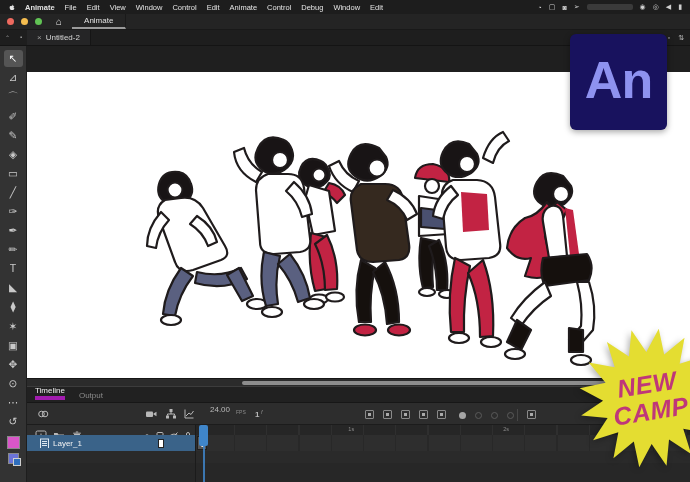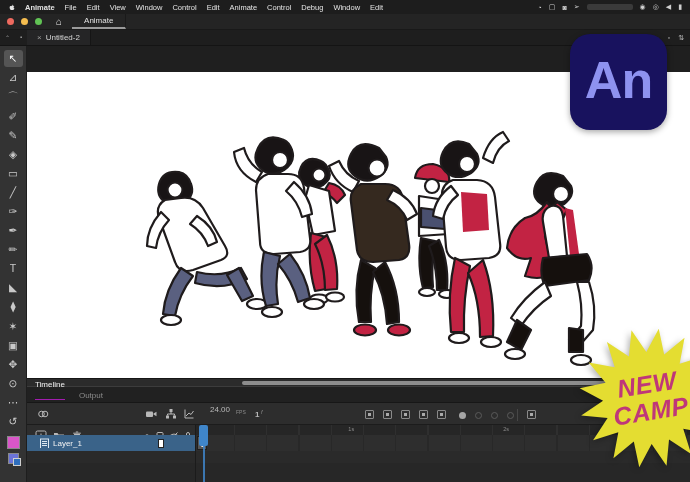--- a/index.html
+++ b/index.html
@@ -57,21 +57,21 @@
   #stage { left:27px; top:72px; width:663px; height:306px; background:#ffffff; z-index:1; }
 
   
   #scrollstrip { left:27px; top:378px; width:663px; height:8px; background:#2b2b2b; border-top:1px solid #161616; z-index:4; }
   #hscroll-thumb { position:absolute; left:215px; top:2px; width:410px; height:4px; background:#8d8d8d; border-radius:2px; }
 
   
   #timeline { left:27px; top:386px; width:663px; height:96px; background:#2a2a2a; z-index:4; border-top:1px solid #3c3c3c; }
   #tl-tabs { position:absolute; left:0; top:0; width:663px; height:16px; background:#212121; border-bottom:1px solid #171717;
     display:flex; align-items:flex-end; gap:14px; padding:0 0 2px 8px; font-size:8px; }
-  #tab-timeline { color:#f0f0f0; border-bottom:1px solid #a21caf; padding-bottom:10px; }
+  #tab-timeline { color:#f0f0f0; border-bottom:4px solid #a21caf; padding-bottom:1px; }
   #tab-output { color:#8b8b8b; }
   #tl-toolbar { position:absolute; left:0; top:16px; width:663px; height:22px; background:#2d2d2d;
     border-bottom:1px solid #1c1c1c; }
   .ticon { position:absolute; width:12px; height:12px; top:5px; }
   .tsq { position:absolute; top:7px; width:9px; height:9px; border:1px solid #8a8a8a; border-radius:1px; }
   .tsq::after { content:""; position:absolute; left:2px; top:2px; width:3px; height:3px; background:#aaa; }
   .ocirc { position:absolute; top:9px; width:7px; height:7px; border-radius:50%; }
   #fps-val { position:absolute; left:183px; top:2px; color:#b9b9b9; font-size:8px; }
   #fps-unit { position:absolute; left:209px; top:6px; color:#8b8b8b; font-size:5px; }
   #frame-val { position:absolute; left:228px; top:7px; color:#b9b9b9; font-size:8px; font-weight:bold; }
@@ -96,21 +96,21 @@
   #keyframe1 { position:absolute; left:2px; top:1px; width:10px; height:14px; background:#565656; border:1px solid #1e1e1e; }
   #keyframe1::after { content:""; position:absolute; left:3px; bottom:2px; width:3px; height:3px; background:#e8e8e8; border-radius:50%; }
 
   #tl-empty { position:absolute; left:0; top:76px; width:663px; height:20px; background:#272727; }
   #tl-vdiv { position:absolute; left:168px; top:38px; width:1px; height:58px; background:#1b1b1b; }
 
   #playhead-head { position:absolute; left:172px; top:38px; width:9px; height:21px; background:#3f85c9; border-radius:2px; z-index:3; }
   #playhead-line { position:absolute; left:175.5px; top:58px; width:2px; height:38px; background:#3f85c9; opacity:.85; z-index:3; }
 
   
-  #an-badge { left:570px; top:34px; width:97px; height:96px; border-radius:20px; background:#18125e;
+  #an-badge { left:570px; top:34px; width:97px; height:96px; border-radius:6px; background:#18125e;
     display:flex; align-items:center; justify-content:center; z-index:20; box-shadow:0 2px 6px rgba(0,0,0,.35); }
   #an-badge span { color:#8e92f0; font-size:52px; font-weight:bold; letter-spacing:-1px; margin-top:-4px; }
   #star-badge { left:574px; top:322px; width:150px; height:152px; z-index:21; filter:drop-shadow(-2px 2px 3px rgba(0,0,0,.3)); }
   #star-text { position:absolute; left:0; top:0; width:150px; height:152px; display:flex; flex-direction:column;
     align-items:center; justify-content:center; transform:rotate(-9deg); }
   #star-text div { color:#bf3779; font-size:25px; font-weight:900; font-style:italic; line-height:1.1; letter-spacing:.5px; }
 </style>
 </head>
 <body>
 

